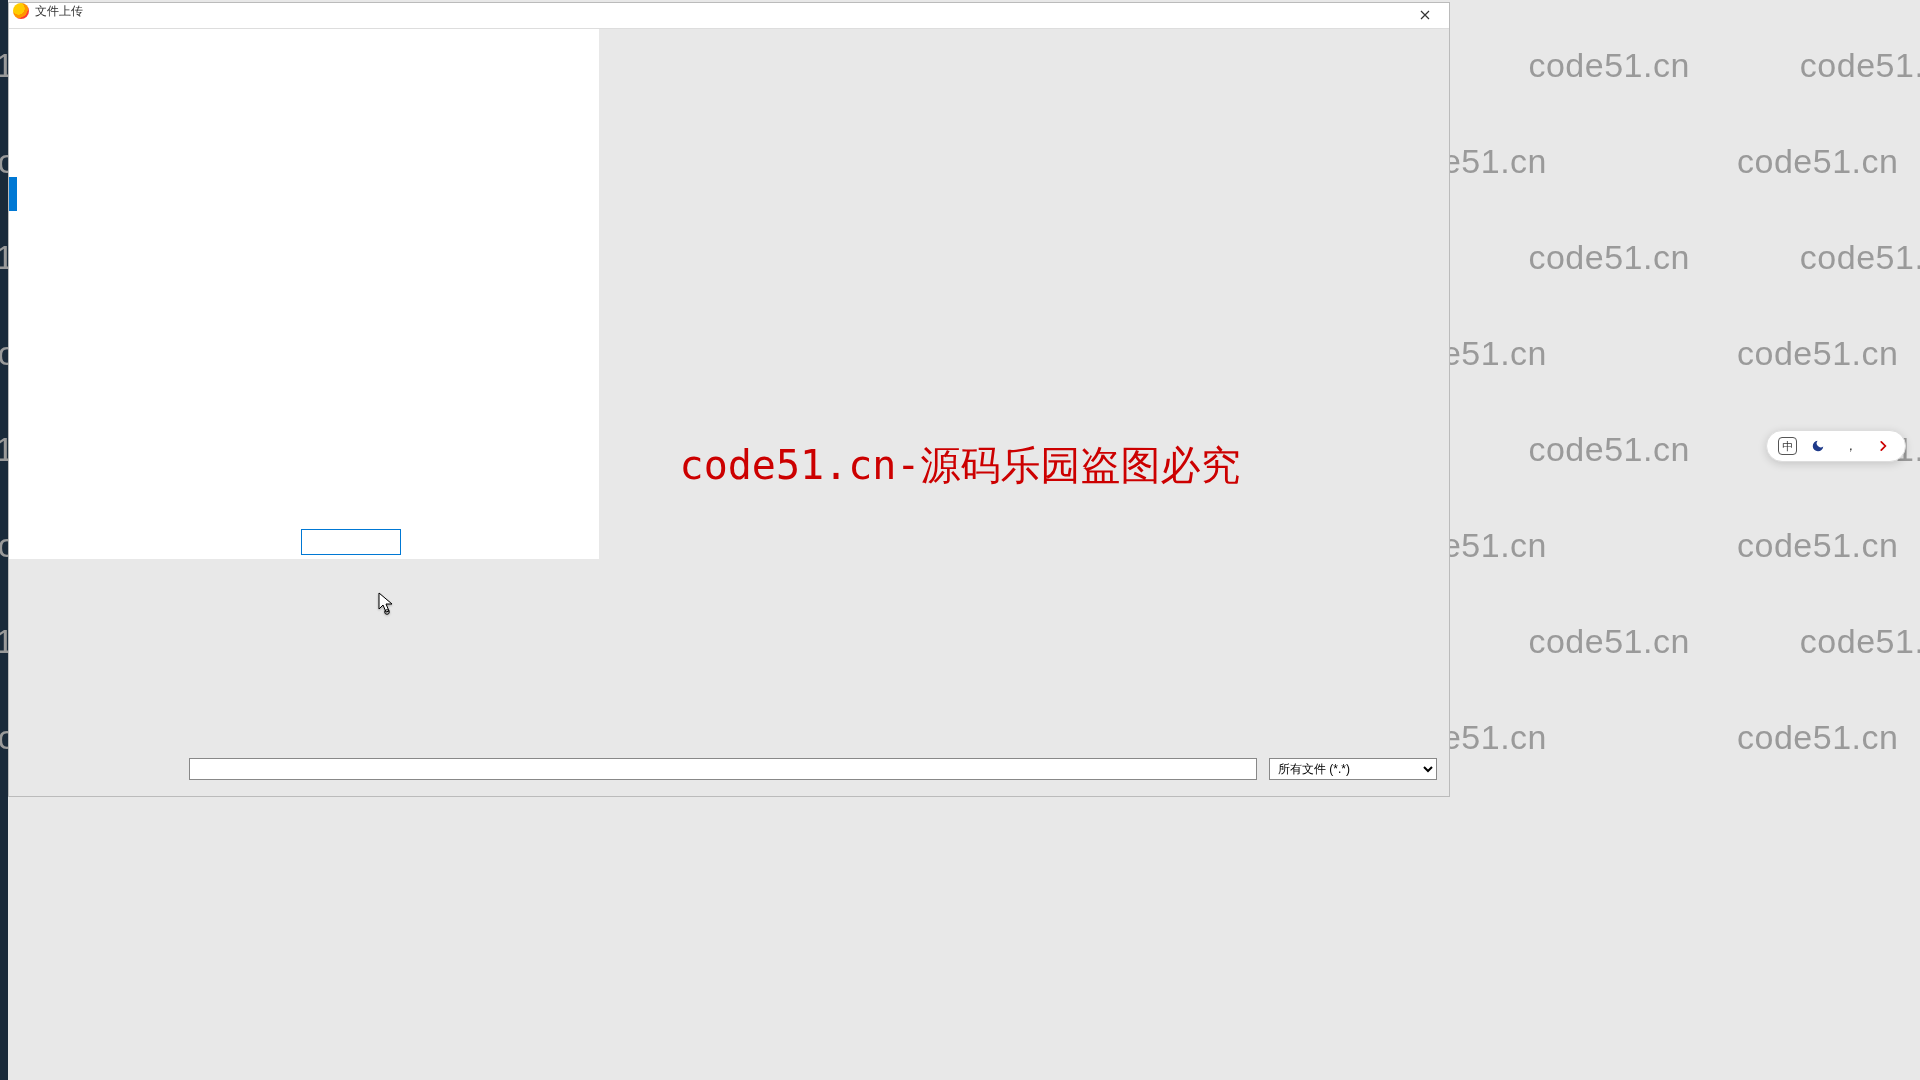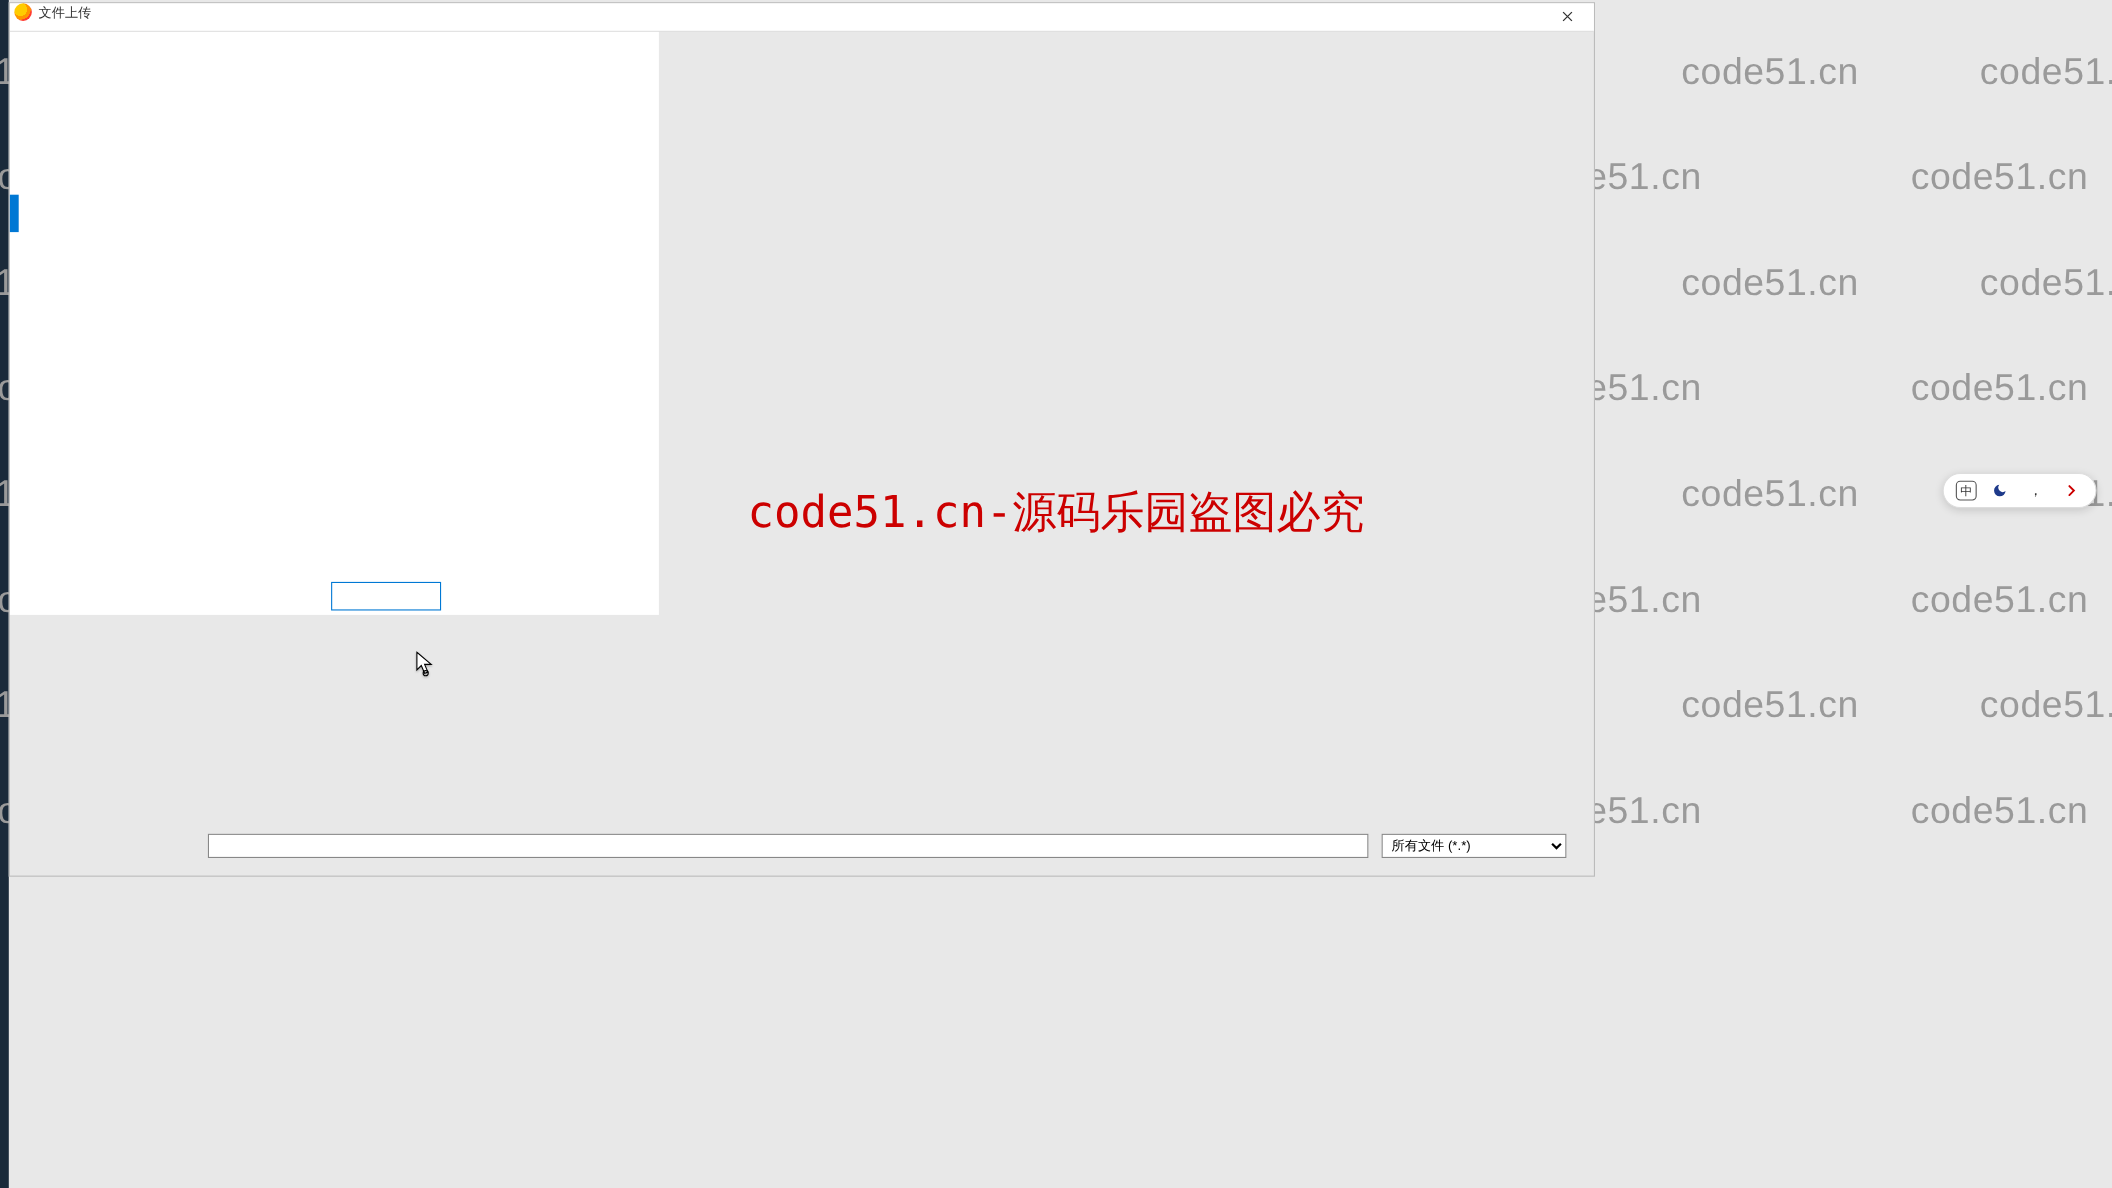--- a/index.html
+++ b/index.html
@@ -42,21 +42,21 @@
     position: absolute; left: 0; top: 148px; width: 8px; height: 34px; background: #0078d4; z-index: 6;
   }
   
   .rename-input {
     position: absolute; left: 292px; top: 500px; width: 100px; height: 26px;
     border: 1px solid #0078d4; background: #fff; padding: 2px 4px; font-size: 12px;
     outline: none; z-index: 10;
   }
   
   .bottom-row {
-    position: absolute; left: 180px; right: 25px; bottom: 16px; height: 22px;
+    position: absolute; left: 180px; right: 12px; bottom: 16px; height: 22px;
     display: flex; gap: 12px;
   }
   .filename-input {
     flex: 1; height: 22px; border: 1px solid #888; background: #fff; padding: 0 4px; font-size: 12px;
   }
   .filetype-select {
     width: 168px; height: 22px; border: 1px solid #888; background: #fff; font-size: 12px; padding: 0 4px;
   }
   
   .ime-toolbar {

